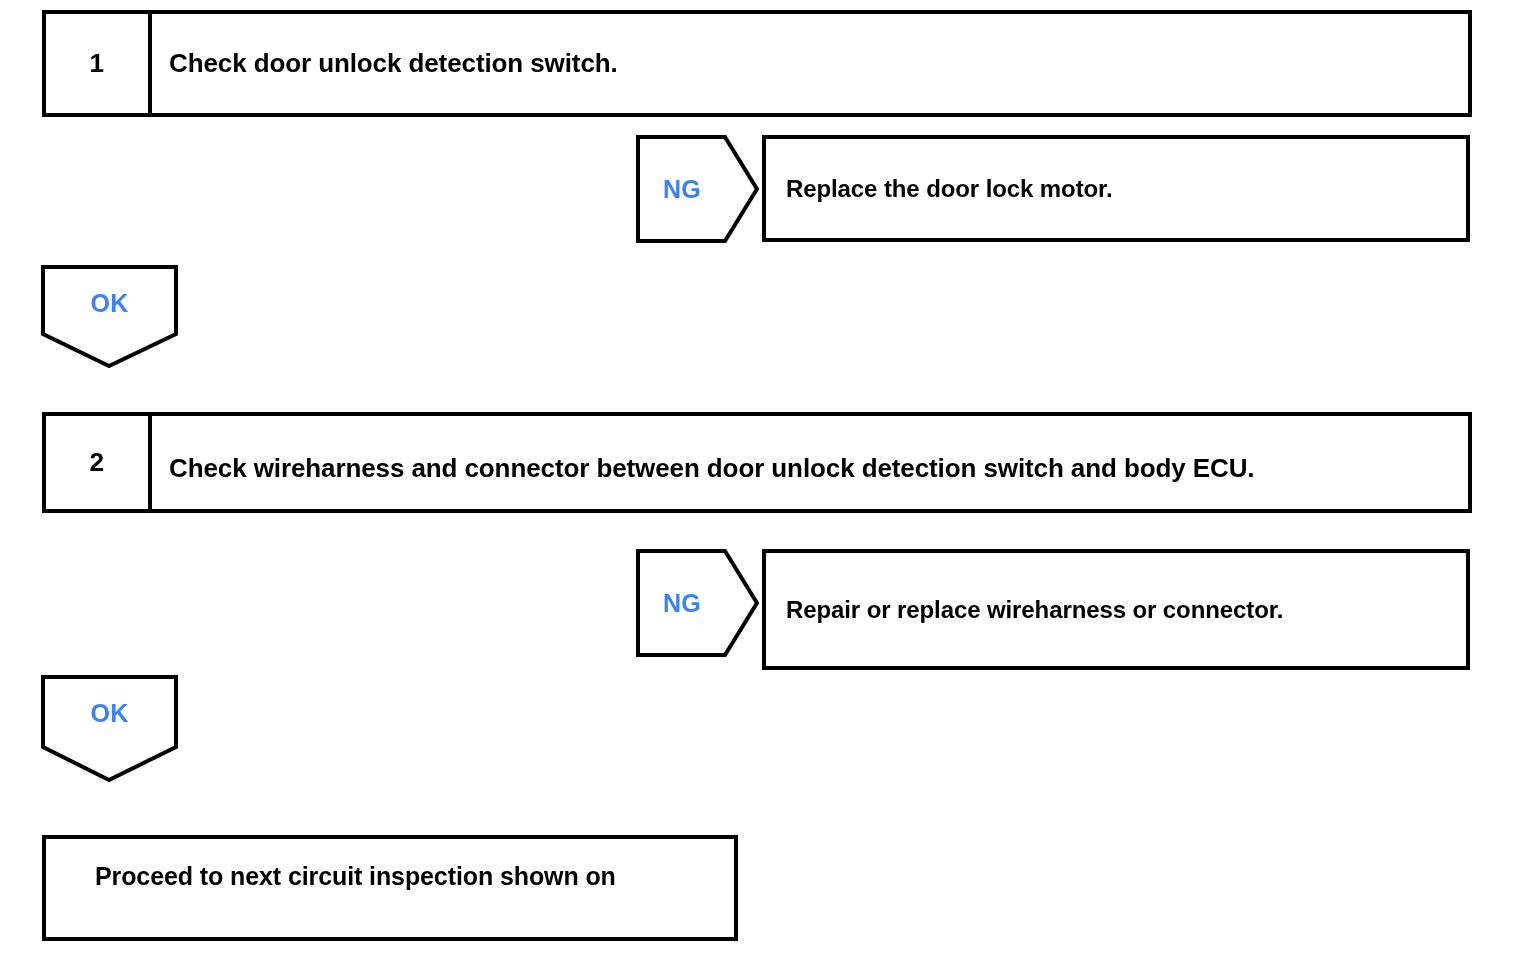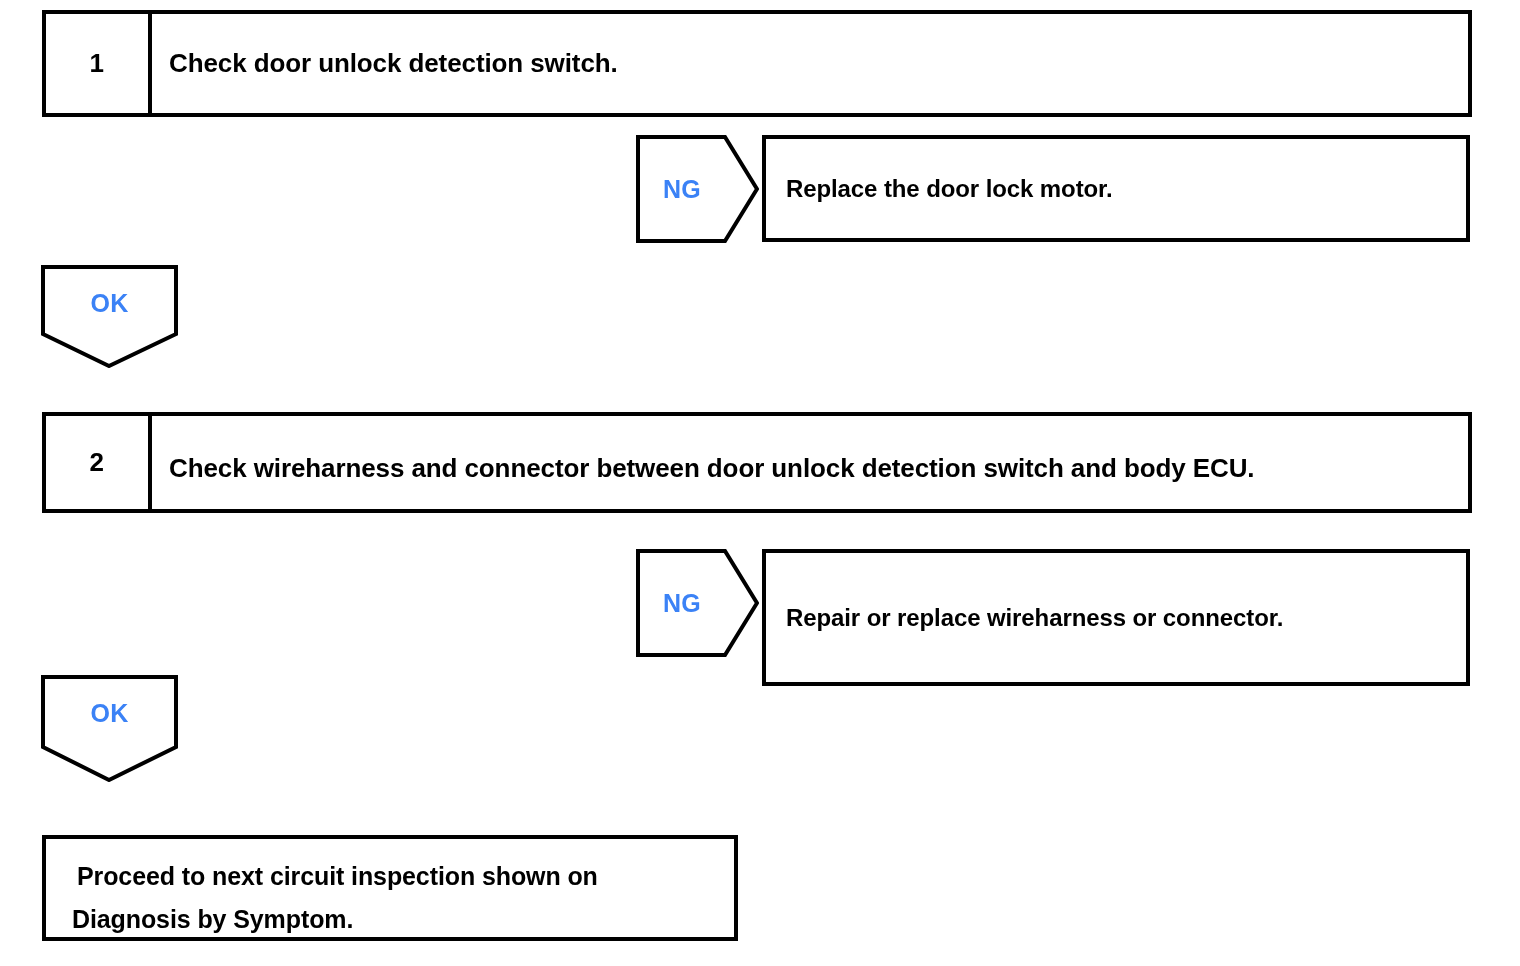--- a/index.html
+++ b/index.html
@@ -74,21 +74,21 @@
     color: #000000;
     letter-spacing: -0.1px;
   }
 
   
   .final-box {
     position: absolute;
     box-sizing: border-box;
     border: 4px solid #000000;
     background: #ffffff;
-    padding: 16px 10px 10px 26px;
+    padding: 16px 10px 10px 44px;
     font-size: 25px;
     font-weight: bold;
     color: #000000;
     line-height: 1.72;
     letter-spacing: -0.1px;
   }
   .final-box .line1 { display: block; padding-left: 5px; }
   .final-box .line2 { display: block; padding-left: 0px; }
 
   
@@ -162,27 +162,26 @@
     <div class="step-text two-line">Check wireharness and connector between door unlock detection switch and body ECU.</div>
   </div>
 
   <div class="ng-arrow" style="left:636px; top:549px; width:123px; height:108px;">
     <svg width="123" height="108" viewBox="0 0 123 108">
       <polygon points="2,2 89,2 121,54 89,106 2,106" fill="#ffffff" stroke="#000000" stroke-width="4" stroke-linejoin="miter"></polygon>
     </svg>
     <span class="arrow-label">NG</span>
   </div>
 
-  <div class="result-box" style="left:762px; top:549px; width:708px; height:137px;">Repair or replace wireharness or connector.</div>
+  <div class="result-box" style="left:762px; top:549px; width:708px; height:121px;">Repair or replace wireharness or connector.</div>
 
   <div class="ok-arrow" style="left:41px; top:675px; width:137px; height:107px;">
     <svg width="137" height="107" viewBox="0 0 137 107">
       <polygon points="2,2 135,2 135,72 68,105 2,72" fill="#ffffff" stroke="#000000" stroke-width="4" stroke-linejoin="miter"></polygon>
     </svg>
     <span class="arrow-label">OK</span>
   </div>
 
   <div class="final-box" style="left:42px; top:835px; width:696px; height:106px;">
     <span class="line1">Proceed to next circuit inspection shown on</span>
-    <span class="line2">Diagnosis by Symptom.</span>
   </div>
 
 </div>
 
 </body></html>

